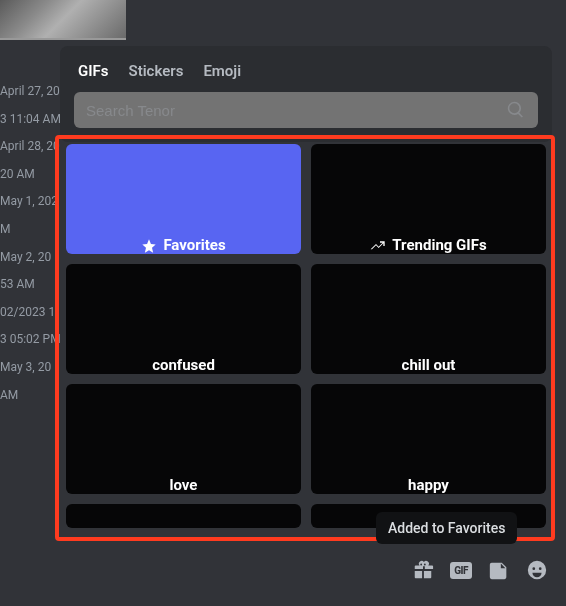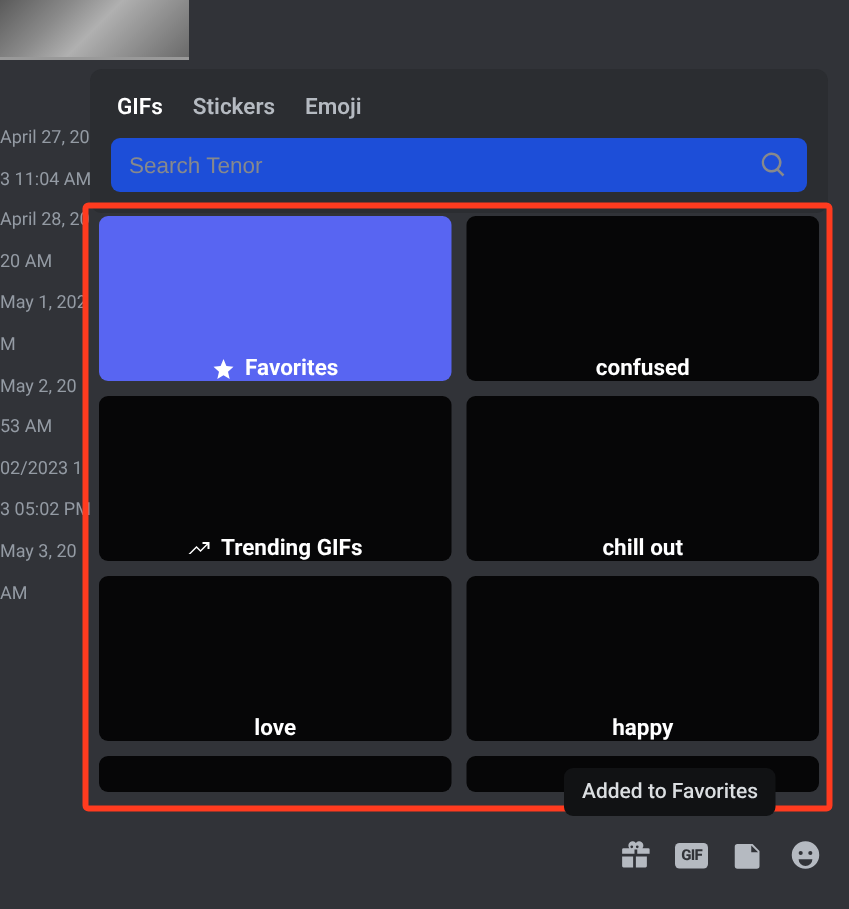--- a/index.html
+++ b/index.html
@@ -54,21 +54,21 @@
     padding: 4px 4px 12px 4px;
     font-size: 15px;
     font-weight: 600;
     text-align: right;
   }
   .tab { color: #b5bac1; cursor: pointer; }
   .tab.active { color: #fff; }
   .searchbar {
     display: flex;
     align-items: center;
-    background: #1d4ed8;
+    background: #737373;
     border-radius: 6px;
     padding: 8px 12px;
     height: 36px;
   }
   .searchbar input {
     flex: 1;
     background: transparent;
     border: none;
     outline: none;
     color: #dbdee1;
@@ -188,27 +188,27 @@
 </div>
 
 <div class="grid">
   <div class="tile fav">
     <svg viewBox="0 0 24 24">
         <path d="M12 2l2.9 6.9L22 9.8l-5.5 4.9L18.2 22 12 18.3 5.8 22l1.7-7.3L2 9.8l7.1-.9z"></path>
       </svg>
     <span>Favorites</span>
   </div>
   <div class="tile">
+    <svg viewBox="0 0 24 24">
+        <path d="M3 17l6-6 4 4 7-7v4h2V5h-7v2h4l-6 6-4-4-8 8z"></path>
+      </svg>
+    <span>Trending GIFs</span>
+  </div>
+  <div class="tile">
     <span>confused</span>
-  </div>
-  <div class="tile">
-    <svg viewBox="0 0 24 24">
-        <path d="M3 17l6-6 4 4 7-7v4h2V5h-7v2h4l-6 6-4-4-8 8z"></path>
-      </svg>
-    <span>Trending GIFs</span>
   </div>
   <div class="tile">
     <span>chill out</span>
   </div>
   <div class="tile">
     <span>love</span>
   </div>
   <div class="tile">
     <span>happy</span>
   </div>

